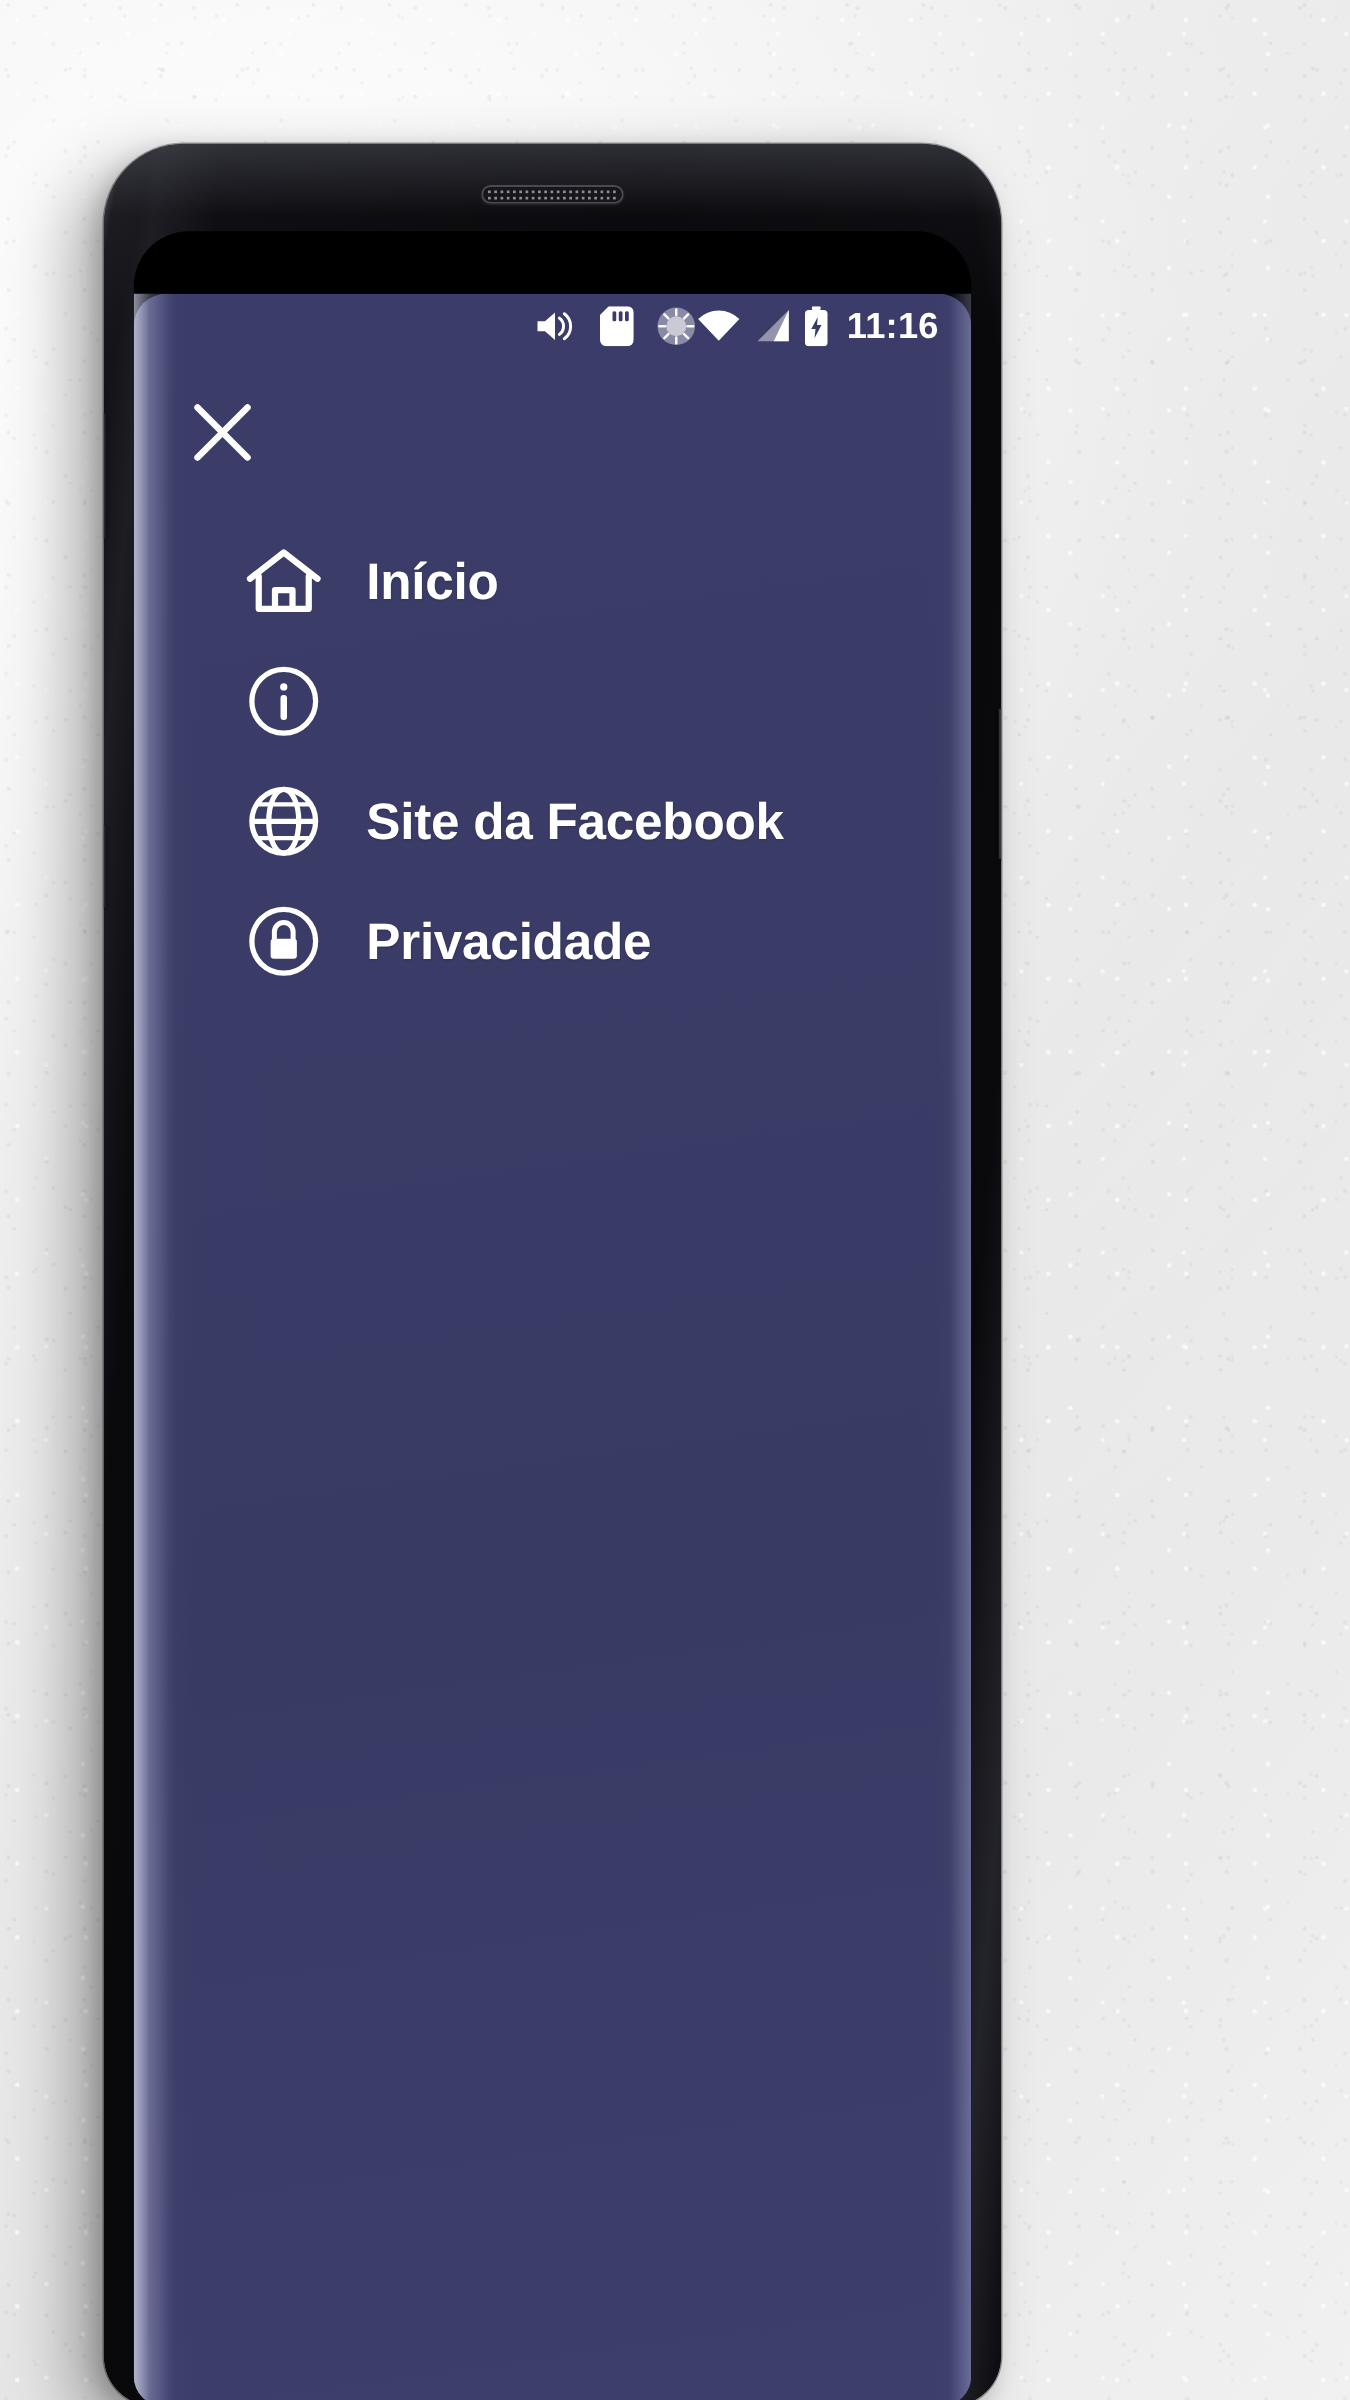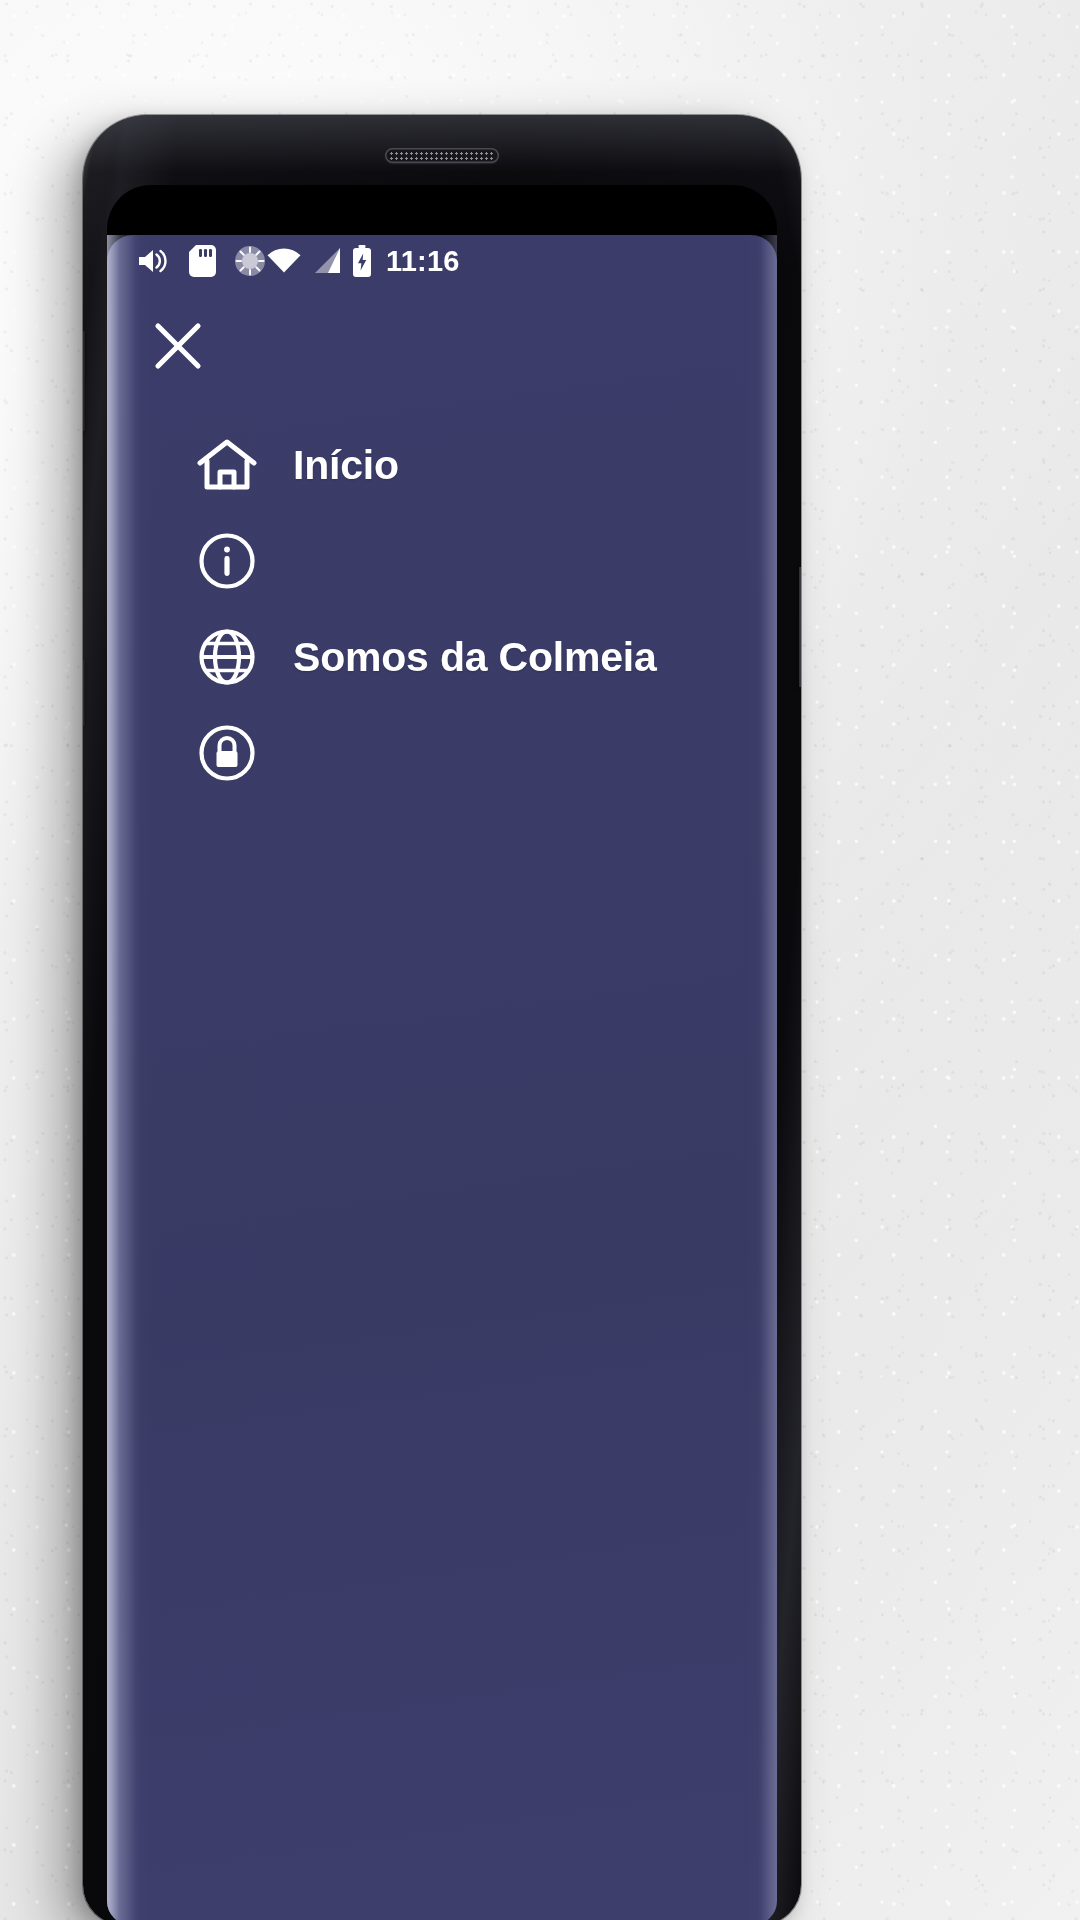--- a/index.html
+++ b/index.html
@@ -125,21 +125,21 @@
   }
   #edge-sheen-r{
     position:absolute; right:0; top:0; bottom:0; width:30px;
     background:linear-gradient(270deg, rgba(150,152,190,.40) 0%, rgba(80,82,124,.10) 55%, rgba(0,0,0,0) 100%);
     pointer-events:none;
   }
 
   
   #statusbar{
     position:absolute; left:0; right:0; top:0; height:52px;
-    display:flex; align-items:center; justify-content:flex-start;
+    display:flex; align-items:center; justify-content:flex-end;
     padding:0 26px 0 30px;
     z-index:5;
   }
   #status-left, #status-right{ display:flex; align-items:center; }
   #status-left{ gap:18px; }
   #status-right{ gap:10px; }
   .sicon{ display:block; }
   #status-time{
     color:#ffffff; font-size:29px; font-weight:700; letter-spacing:.2px;
     margin-left:4px; line-height:1;
@@ -293,31 +293,32 @@
           <div class="menu-item">
             <span class="mi-icon">
               <svg width="58" height="58" viewBox="0 0 58 58">
                 <circle cx="29" cy="29" r="25.5" stroke="#fff" stroke-width="4.2" fill="none"></circle>
                 <ellipse cx="29" cy="29" rx="12" ry="25.5" stroke="#fff" stroke-width="4.2" fill="none"></ellipse>
                 <line x1="3.5" y1="29" x2="54.5" y2="29" stroke="#fff" stroke-width="4.2"></line>
                 <line x1="8" y1="15.5" x2="50" y2="15.5" stroke="#fff" stroke-width="3.4"></line>
                 <line x1="8" y1="42.5" x2="50" y2="42.5" stroke="#fff" stroke-width="3.4"></line>
               </svg>
             </span>
-            <span class="mi-label">Somos da Colmeia</span>
+            <span class="mi-label">Site da Facebook</span>
           </div>
 
           <div class="menu-item">
             <span class="mi-icon">
               <svg width="58" height="58" viewBox="0 0 58 58">
                 <circle cx="29" cy="29" r="25.5" stroke="#fff" stroke-width="4.2" fill="none"></circle>
                 <path d="M21.5 27v-5.5a7.5 7.5 0 0 1 15 0V27" stroke="#fff" stroke-width="4" fill="none" stroke-linecap="round"></path>
                 <rect x="18.5" y="27" width="21" height="16" rx="2.6" fill="#fff"></rect>
               </svg>
             </span>
+            <span class="mi-label">Privacidade</span>
           </div>
 
         </div>
       </div>
 
     </div>
   </div>
 
   <div id="phone-bevel"></div>
 </div>

